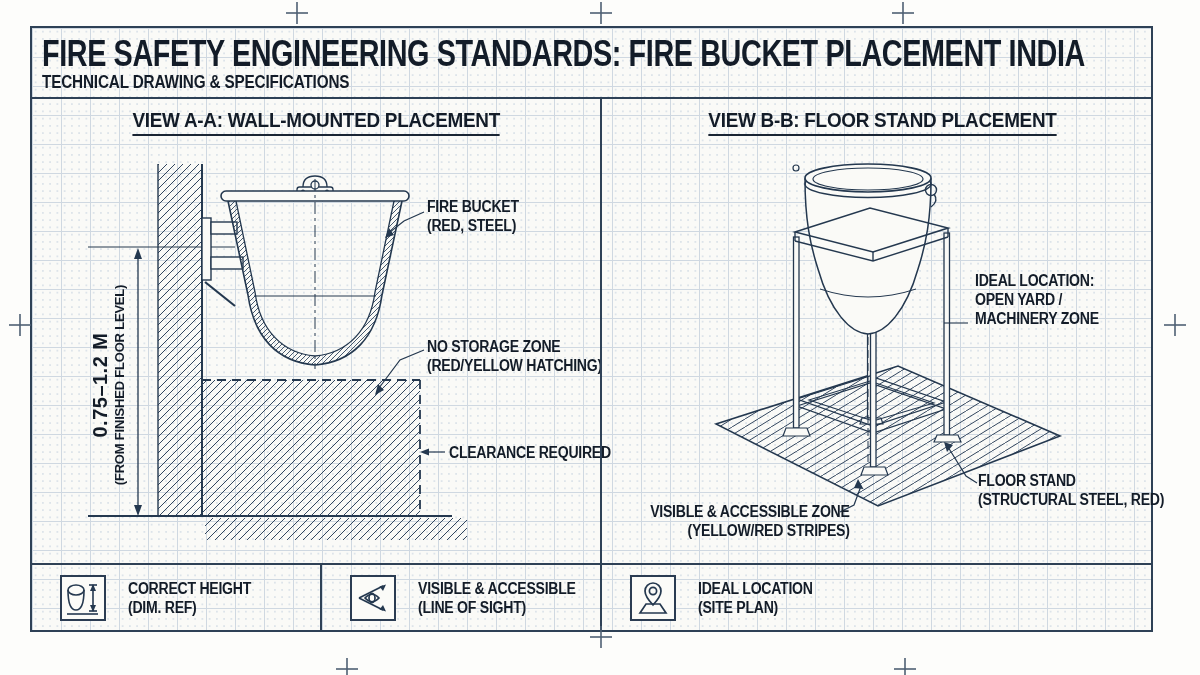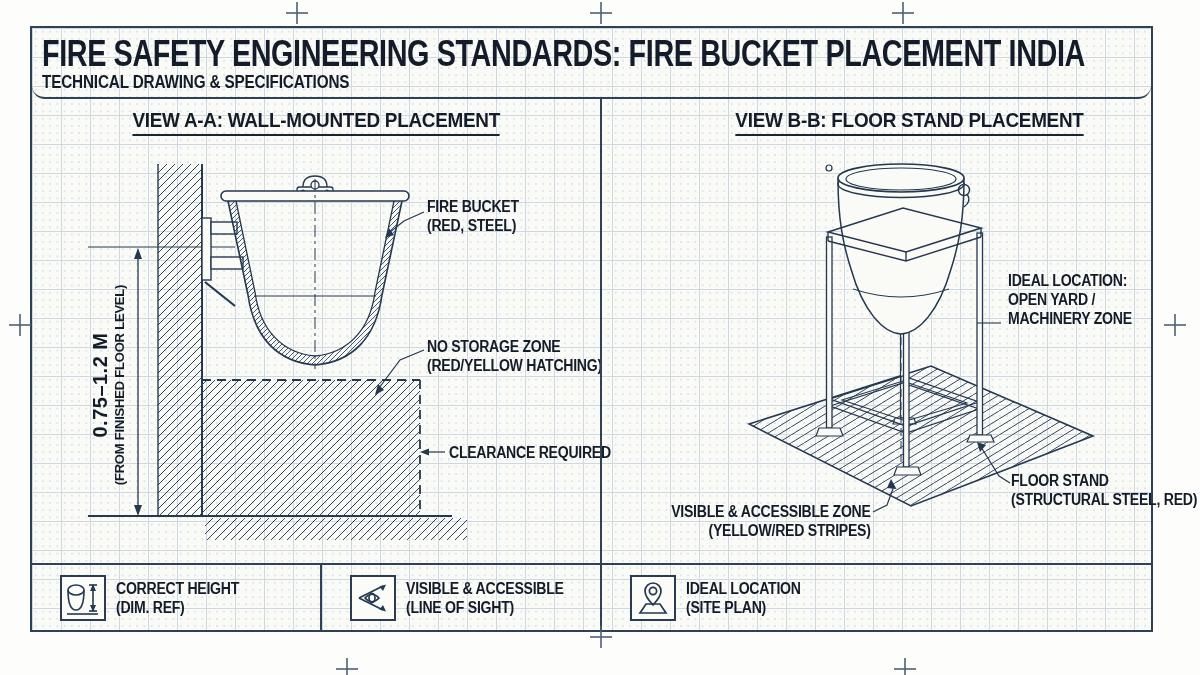--- a/index.html
+++ b/index.html
@@ -8,52 +8,52 @@
   
   .sheet{position:absolute;left:30px;top:26px;width:1123px;height:606px;
          box-sizing:border-box;border:2px solid #2e4156;
          background-color:#fafaf7;
          background-image:
            linear-gradient(#cfd8e1 1px,transparent 1px),
            linear-gradient(90deg,#cfd8e1 1px,transparent 1px),
            radial-gradient(#dde4ea 0.8px,transparent 0.95px);
          background-size:29px 29px,29px 29px,7.25px 7.25px;}
   .title-block{position:absolute;left:0;top:0;width:1119px;height:69px;
-               border-bottom:2px solid #2e4156;border-radius:13px;}
+               border-bottom:2px solid #2e4156;}
   .main-title{position:absolute;left:10px;top:5px;font-size:36px;font-weight:bold;
               letter-spacing:-0.5px;white-space:nowrap;transform:scaleX(.8);
               transform-origin:0 0;color:#131c28;}
   .sub-title{position:absolute;left:10px;top:44px;font-size:18px;font-weight:bold;
              letter-spacing:-0.2px;white-space:nowrap;transform:scaleX(.85);
              transform-origin:0 0;color:#131c28;}
   .views{position:absolute;left:0;top:71px;width:1119px;height:466px;}
   .panel{position:absolute;top:0;height:466px;}
   .panel-a{left:0;width:568px;}
   .panel-divider{position:absolute;left:568px;top:0;width:2px;height:466px;background:#2e4156;}
-  .panel-b{left:603px;width:549px;}
+  .panel-b{left:570px;width:549px;padding-left:12px;}
   .view-heading{position:absolute;left:0;top:9px;width:100%;text-align:center;}
   .view-heading span{display:inline-block;font-size:21px;font-weight:bold;letter-spacing:-0.3px;
     white-space:nowrap;transform:scaleX(.9);border-bottom:2px solid #1a2533;
     padding-bottom:2px;color:#131c28;}
   .panel svg.linework{position:absolute;left:0;top:0;}
   
   .anno{position:absolute;font-weight:bold;font-size:16px;line-height:19px;
         letter-spacing:-0.3px;white-space:nowrap;transform:scaleX(.88);
         transform-origin:0 0;color:#131c28;}
   .anno-right{transform-origin:100% 0;text-align:right;}
   .dim-label{position:absolute;left:-62px;top:264px;width:280px;height:44px;
              transform:rotate(-90deg);text-align:center;color:#131c28;}
   .dim-label .v{font-size:20px;font-weight:bold;letter-spacing:.5px;line-height:24px;}
   .dim-label .r{font-size:13px;font-weight:bold;letter-spacing:-0.2px;line-height:16px;}
   
   .legend{position:absolute;left:0;bottom:0;width:1119px;height:65px;
           border-top:2px solid #2e4156;display:grid;
           grid-template-columns:288px 280px 281px auto;}
   .legend-cell{position:relative;border-left:2px solid #2e4156;display:flex;
-               align-items:center;gap:10px;padding-left:28px;box-sizing:border-box;}
+               align-items:center;gap:22px;padding-left:28px;box-sizing:border-box;}
   .legend-cell:first-child{border-left:none;}
   .icon-box{width:46px;height:46px;box-sizing:border-box;border:2px solid #2b3c52;
             background:#fbfbf8;display:flex;align-items:center;justify-content:center;flex:0 0 auto;}
   .legend-label{font-weight:bold;font-size:16px;line-height:19px;letter-spacing:-0.3px;
                 white-space:nowrap;transform:scaleX(.88);transform-origin:0 50%;color:#131c28;}
   .marks{position:absolute;left:0;top:0;pointer-events:none;}
 </style>
 </head>
 <body>
 

